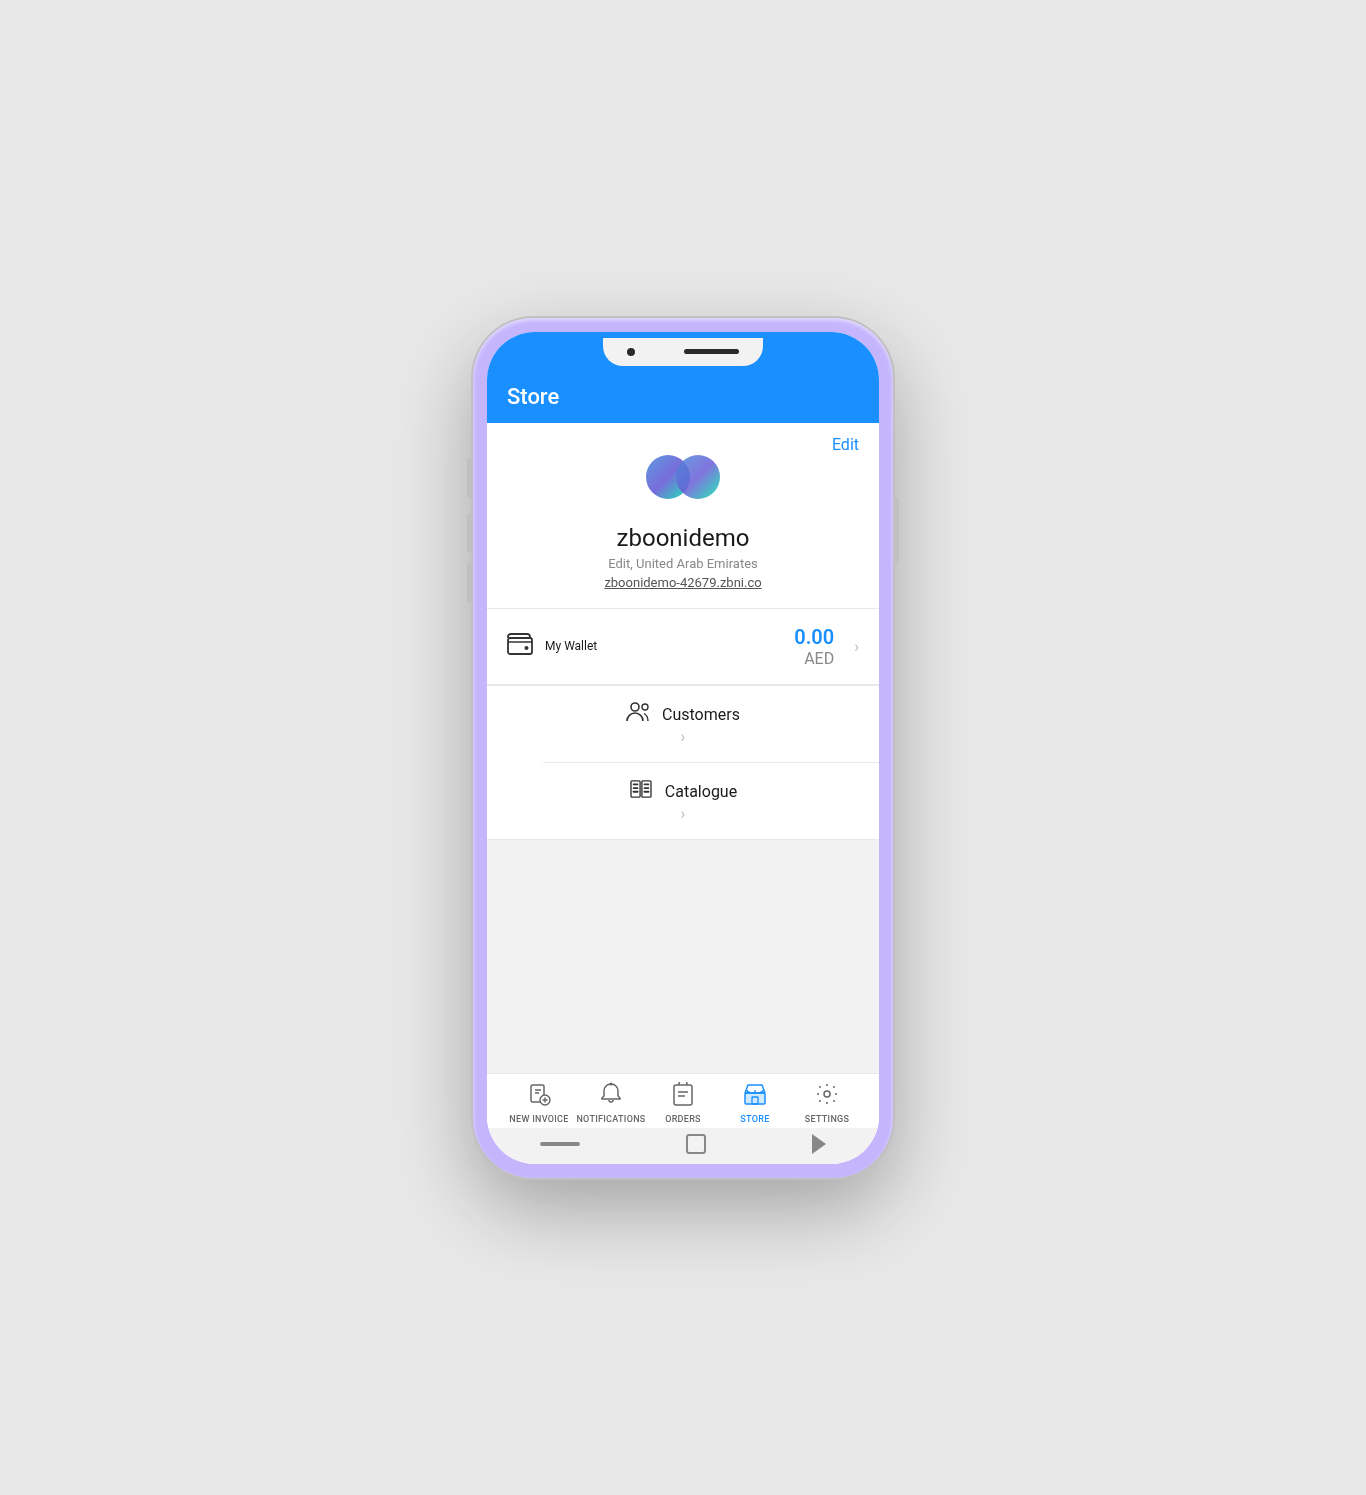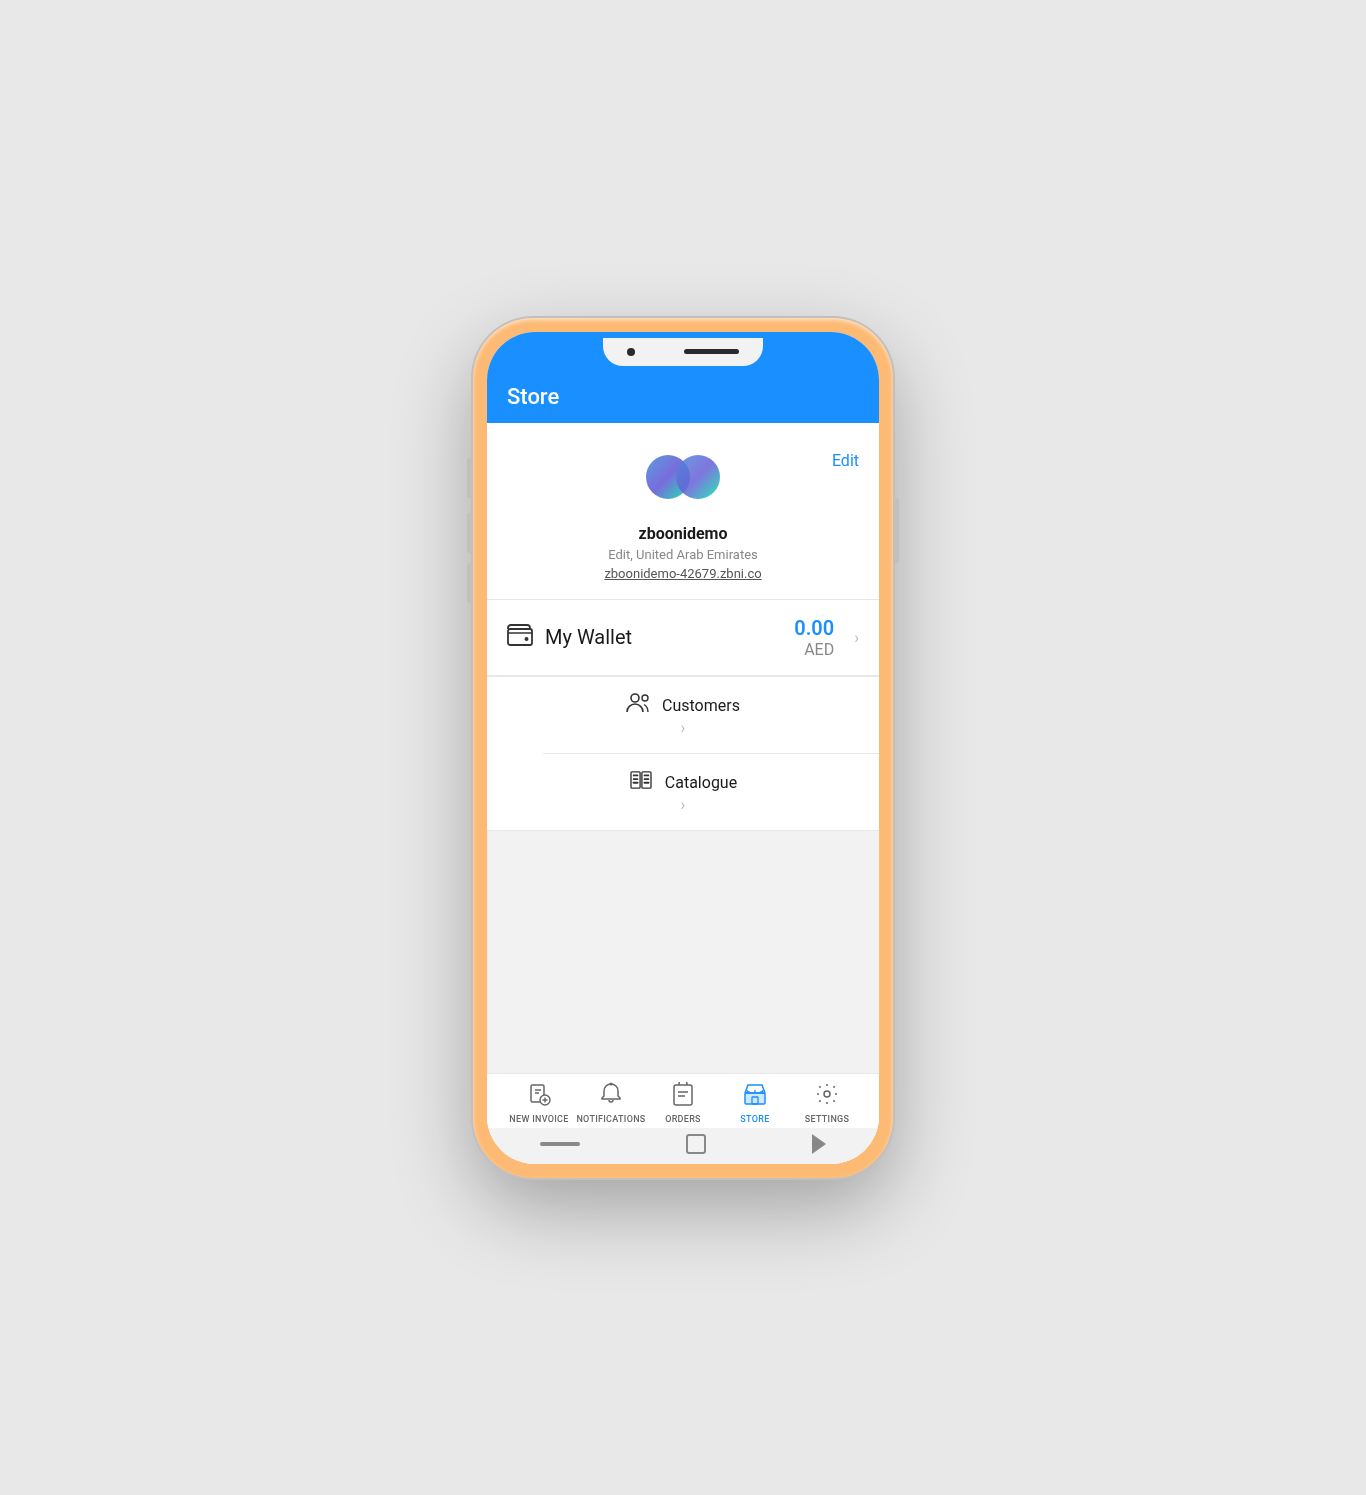--- a/index.html
+++ b/index.html
@@ -9,21 +9,21 @@
       display: flex;
       justify-content: center;
       align-items: center;
       min-height: 1495px;
       font-family: -apple-system, BlinkMacSystemFont, 'Segoe UI', Roboto, sans-serif;
     }
 
     .phone-outer {
       width: 420px;
       height: 860px;
-      background: #fdba74;
+      background: #c4b5fd;
       border-radius: 60px;
       padding: 14px;
       box-shadow:
         0 0 0 2px #c0c0c0,
         0 30px 80px rgba(0,0,0,0.3),
         inset 0 2px 4px rgba(255,255,255,0.6);
       position: relative;
     }
 
     
@@ -125,43 +125,43 @@
       background: white;
       padding: 12px 20px 18px;
       display: flex;
       flex-direction: column;
       align-items: center;
       position: relative;
     }
 
     .edit-btn {
       position: absolute;
-      top: 28px;
+      top: 12px;
       right: 20px;
       color: #1a8fff;
       font-size: 16px;
       cursor: pointer;
     }
 
     .logo-container {
       width: 100px;
       height: 65px;
       margin: 10px 0 14px;
       position: relative;
     }
 
     
     .logo-svg {
       width: 100px;
       height: 65px;
     }
 
     .store-name {
-      font-size: 16px;
-      font-weight: 700;
+      font-size: 24px;
+      font-weight: 400;
       color: #1a1a1a;
       margin-bottom: 4px;
     }
 
     .store-location {
       font-size: 13px;
       color: #888;
       margin-bottom: 4px;
     }
 
@@ -192,21 +192,21 @@
       align-items: center;
       gap: 12px;
     }
 
     .wallet-icon {
       font-size: 22px;
       color: #333;
     }
 
     .wallet-label {
-      font-size: 20px;
+      font-size: 12px;
       color: #1a1a1a;
     }
 
     .wallet-right {
       display: flex;
       align-items: center;
       gap: 20px;
     }
 
     .wallet-amount {

